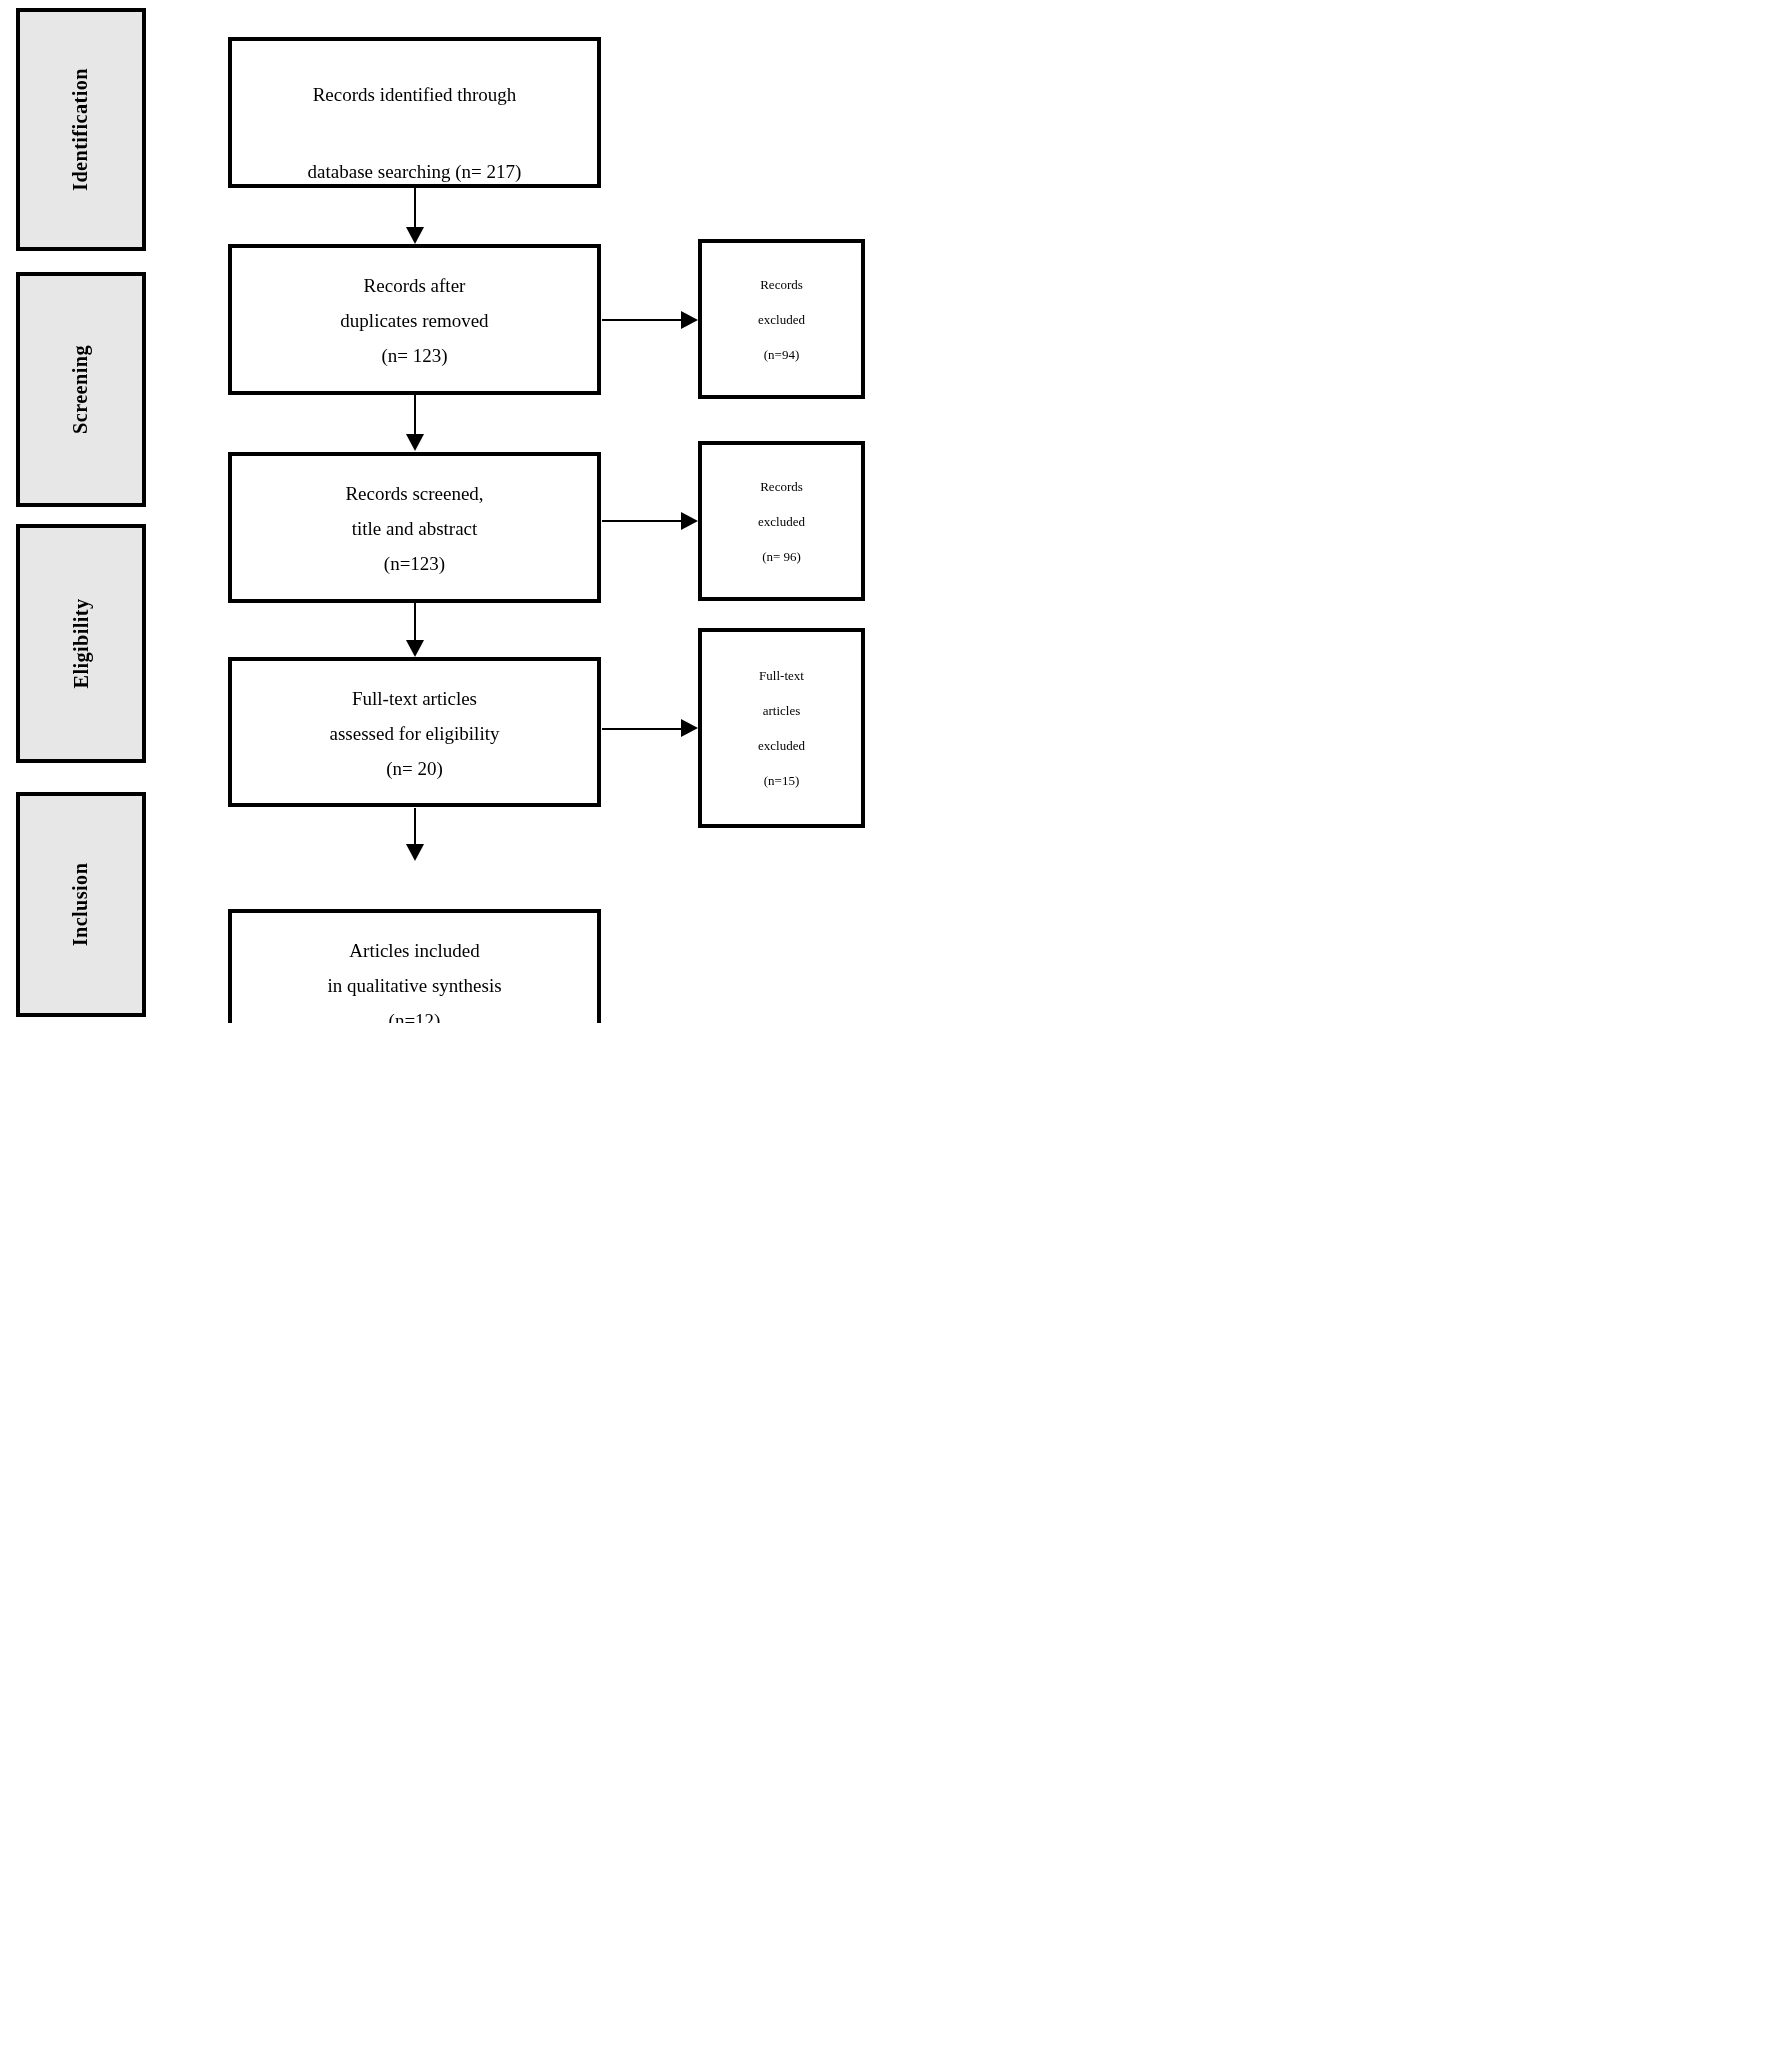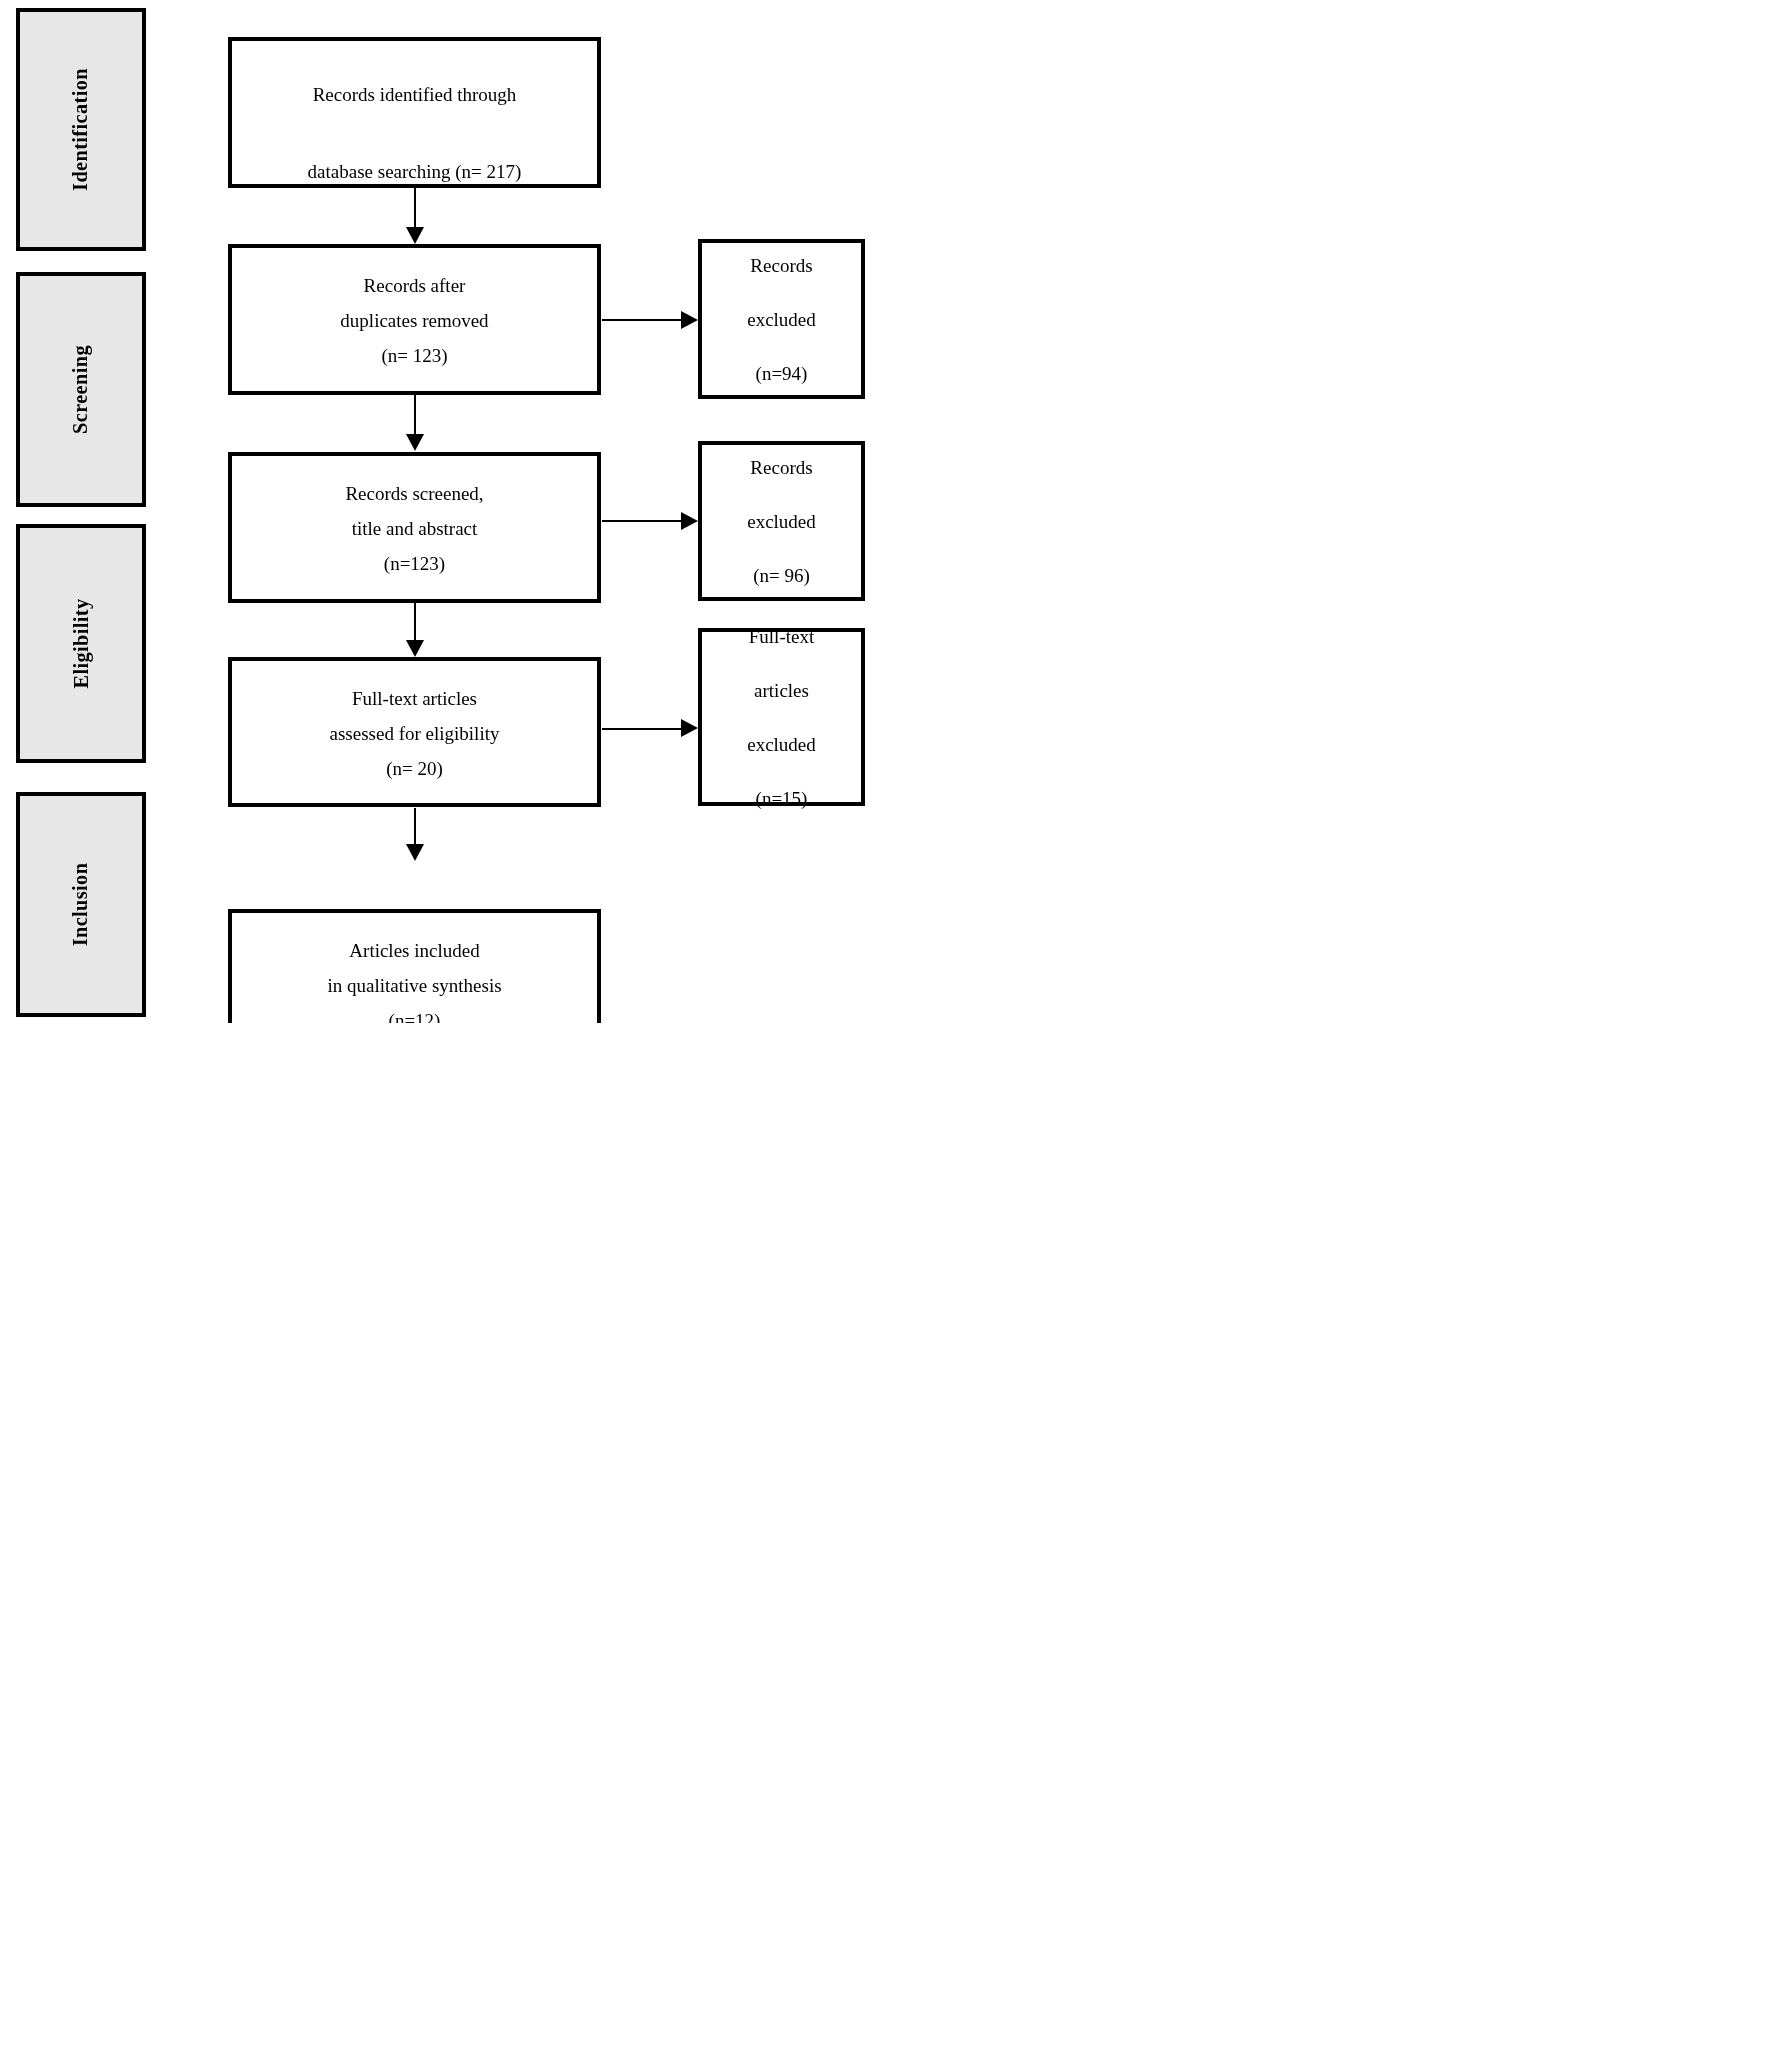--- a/index.html
+++ b/index.html
@@ -58,24 +58,23 @@
   .excl-box {
     position: absolute;
     left: 698px;
     width: 167px;
     background: #ffffff;
     border: 4.7px solid #000000;
     display: flex;
     flex-direction: column;
     align-items: center;
     justify-content: center;
-    font-size: 19px;
+    font-size: 13px;
     line-height: 35px;
     text-align: center;
-    gap: 19px;
   }
 
   .txt-line { display: block; white-space: nowrap; }
 
   
   .vline {
     position: absolute;
     width: 2.3px;
     background: #000000;
   }
@@ -155,21 +154,21 @@
     <span class="txt-line">excluded</span>
     <span class="txt-line">(n=94)</span>
   </div>
 
   <div class="excl-box" style="top:441px; height:160px;">
     <span class="txt-line">Records</span>
     <span class="txt-line">excluded</span>
     <span class="txt-line">(n= 96)</span>
   </div>
 
-  <div class="excl-box" style="top:628px; height:178px;justify-content:center;">
+  <div class="excl-box" style="top:628px; height:200px;justify-content:center;">
     <span class="txt-line">Full-text</span>
     <span class="txt-line">articles</span>
     <span class="txt-line">excluded</span>
     <span class="txt-line">(n=15)</span>
   </div>
 
   <div class="vline" style="left:414px; top:188px; height:41px;"></div>
   <div class="head-down" style="left:406px; top:227px;"></div>
 
   <div class="vline" style="left:414px; top:395px; height:41px;"></div>

